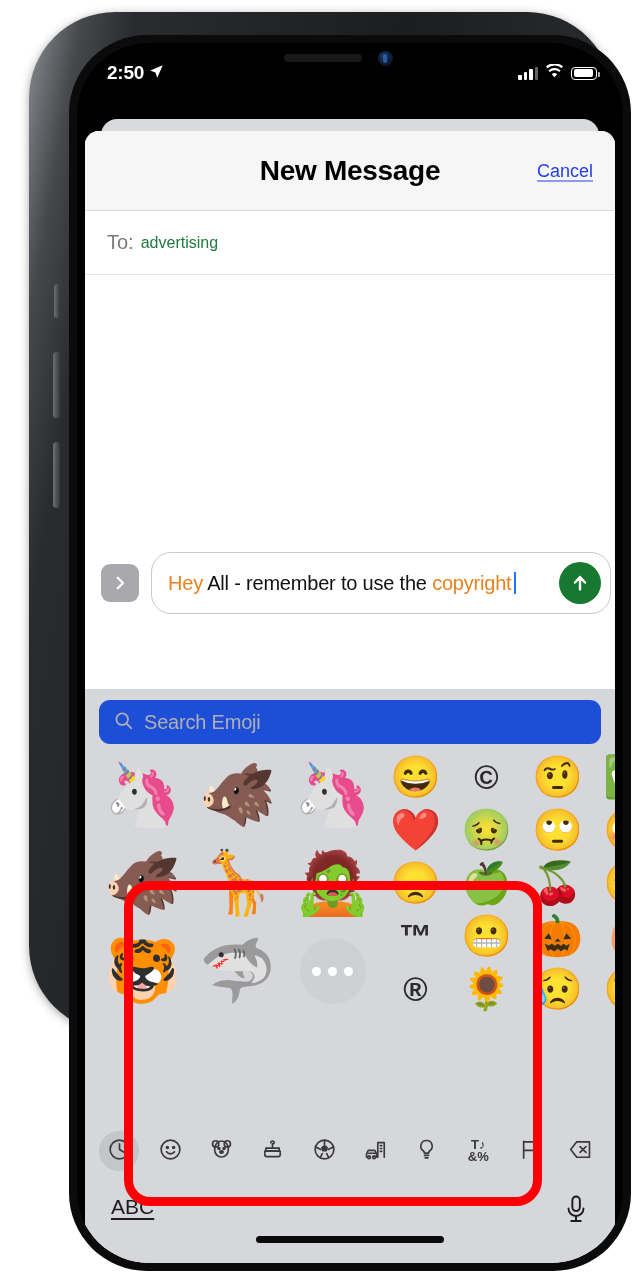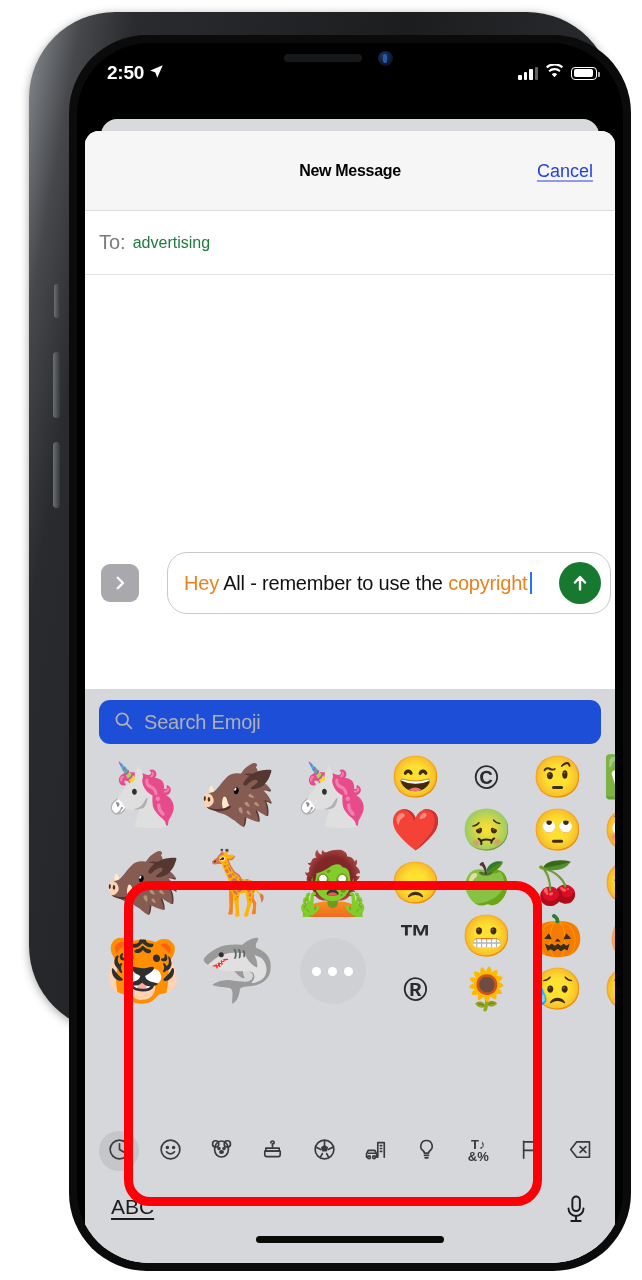--- a/index.html
+++ b/index.html
@@ -79,42 +79,42 @@
     position:absolute; left:8px; top:88px; width:530px; bottom:0;
     background:#ffffff; border-radius:14px 14px 0 0; overflow:hidden;
   }
 
   
   #sheet-header {
     height:80px; background:#f6f6f6;
     border-bottom:1px solid #dcdcdc;
     display:flex; align-items:center; justify-content:center; position:relative;
   }
-  #sheet-title { font-size:16px; font-weight:bold; color:#000; letter-spacing:-.3px; }
+  #sheet-title { font-size:28px; font-weight:bold; color:#000; letter-spacing:-.3px; }
   #cancel-button {
     position:absolute; right:22px; top:50%; transform:translateY(-50%);
     font-size:18px; color:#2540e8; text-decoration:underline;
     text-underline-offset:4px; cursor:pointer;
   }
 
   
   #to-field {
     height:64px; display:flex; align-items:center; gap:7px;
-    padding:0 14px; border-bottom:1px solid #e3e3e3; background:#fff;
+    padding:0 22px; border-bottom:1px solid #e3e3e3; background:#fff;
   }
   #to-label { font-size:20px; color:#7a7a7a; }
   #to-value { font-size:16px; color:#1f7a3d; }
 
   
   #compose-body { background:#fff; height:266px; }
 
   
   #input-row {
     height:84px; background:#fff; display:flex; align-items:center;
-    padding:0 4px 0 16px; gap:28px;
+    padding:0 4px 0 16px; gap:12px;
   }
   #expand-button {
     width:38px;height:38px;border-radius:9px;background:#a9a9ad;
     display:flex;align-items:center;justify-content:center;flex:0 0 auto;cursor:pointer;
   }
   #expand-button svg{display:block;}
   #message-field {
     flex:1 1 auto; min-height:62px; border:1.5px solid #c9c9cd; border-radius:20px;
     display:flex; align-items:center; padding:6px 56px 6px 16px; position:relative;
     background:#fff;

